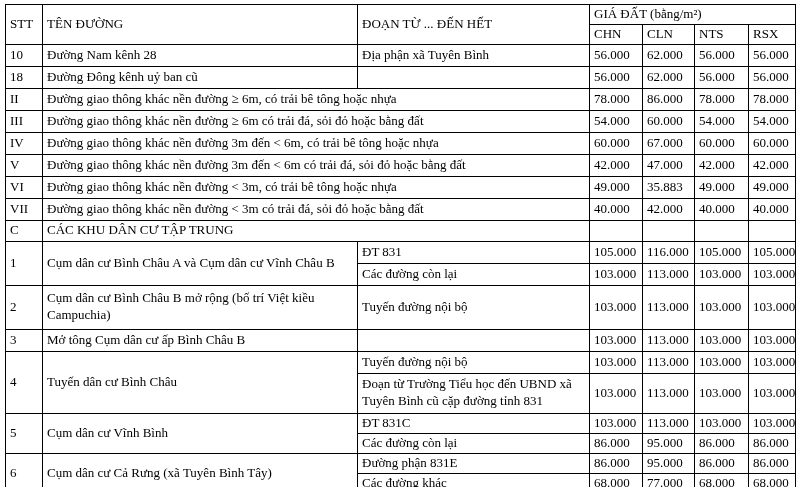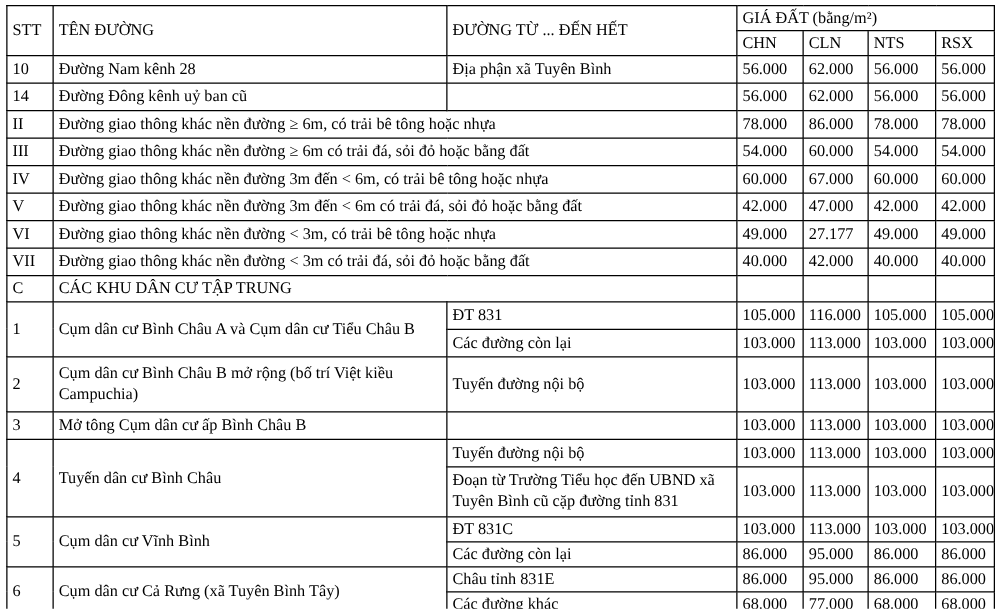--- a/index.html
+++ b/index.html
@@ -59,42 +59,42 @@
     <col style="width:53px">
         <col style="width:52px">
         <col style="width:54px">
         <col style="width:47px">
   </colgroup>
 
   <tbody>
         <tr class="hd1">
     <td rowspan="2" class="c b">STT</td>
     <td rowspan="2" class="c b">TÊN ĐƯỜNG</td>
-    <td rowspan="2" class="c b">ĐƯỜNG TỪ ...  ĐẾN  HẾT</td>
+    <td rowspan="2" class="c b">ĐOẠN TỪ ...  ĐẾN  HẾT</td>
     <td colspan="4" class="c b">GIÁ ĐẤT (bằng/m²)</td>
   </tr>
   <tr class="hd2">
     <td class="c b">CHN</td>
     <td class="c b">CLN</td>
     <td class="c b">NTS</td>
     <td class="c b">RSX</td>
   </tr>
 
   <tr class="rh-a">
     <td class="c">10</td>
     <td class="name">Đường Nam kênh 28</td>
     <td class="name">Địa phận xã Tuyên Bình</td>
     <td class="c">56.000</td>
     <td class="c">62.000</td>
     <td class="c">56.000</td>
     <td class="c">56.000</td>
   </tr>
 
   <tr class="rh-a">
-    <td class="c">14</td>
+    <td class="c">18</td>
     <td class="name">Đường Đông kênh uỷ ban cũ</td>
     <td class="name"></td>
     <td class="c">56.000</td>
     <td class="c">62.000</td>
     <td class="c">56.000</td>
     <td class="c">56.000</td>
   </tr>
 
   <tr class="rh-a">
     <td class="c b">II</td>
@@ -129,21 +129,21 @@
     <td class="c">42.000</td>
     <td class="c">47.000</td>
     <td class="c">42.000</td>
     <td class="c">42.000</td>
   </tr>
 
   <tr class="rh-a">
     <td class="c b">VI</td>
     <td colspan="2" class="name b">Đường giao thông khác nền đường &lt; 3m, có trải bê tông hoặc nhựa</td>
     <td class="c">49.000</td>
-    <td class="c">27.177</td>
+    <td class="c">35.883</td>
     <td class="c">49.000</td>
     <td class="c">49.000</td>
   </tr>
 
   <tr class="rh-a">
     <td class="c b">VII</td>
     <td colspan="2" class="name b">Đường giao thông khác nền đường &lt; 3m có trải đá, sỏi đỏ hoặc bằng đất</td>
     <td class="c">40.000</td>
     <td class="c">42.000</td>
     <td class="c">40.000</td>
@@ -154,21 +154,21 @@
     <td class="c b">C</td>
     <td colspan="2" class="name b">CÁC KHU DÂN CƯ TẬP TRUNG</td>
     <td></td>
     <td></td>
     <td></td>
     <td></td>
   </tr>
 
   <tr class="rh-a">
     <td rowspan="2" class="c">1</td>
-    <td rowspan="2" class="name">Cụm dân cư Bình Châu A và Cụm dân cư Tiểu Châu B</td>
+    <td rowspan="2" class="name">Cụm dân cư Bình Châu A và Cụm dân cư Vĩnh Châu B</td>
     <td class="name">ĐT 831</td>
     <td class="c">105.000</td>
     <td class="c">116.000</td>
     <td class="c">105.000</td>
     <td class="c">105.000</td>
   </tr>
   <tr class="rh-a">
     <td class="name">Các đường còn lại</td>
     <td class="c">103.000</td>
     <td class="c">113.000</td>
@@ -226,21 +226,21 @@
     <td class="name">Các đường còn lại</td>
     <td class="c">86.000</td>
     <td class="c">95.000</td>
     <td class="c">86.000</td>
     <td class="c">86.000</td>
   </tr>
 
   <tr class="rh-d">
     <td rowspan="2" class="c">6</td>
     <td rowspan="2" class="name">Cụm dân cư Cả Rưng (xã Tuyên Bình Tây)</td>
-    <td class="name">Châu tỉnh 831E</td>
+    <td class="name">Đường phận 831E</td>
     <td class="c">86.000</td>
     <td class="c">95.000</td>
     <td class="c">86.000</td>
     <td class="c">86.000</td>
   </tr>
   <tr class="rh-d">
     <td class="name">Các đường khác</td>
     <td class="c">68.000</td>
     <td class="c">77.000</td>
     <td class="c">68.000</td>

